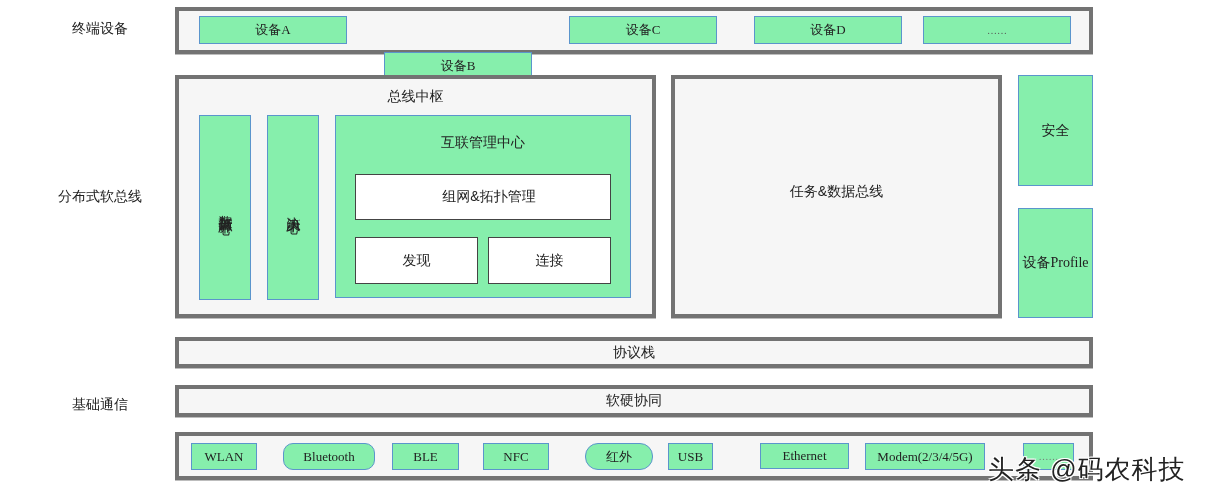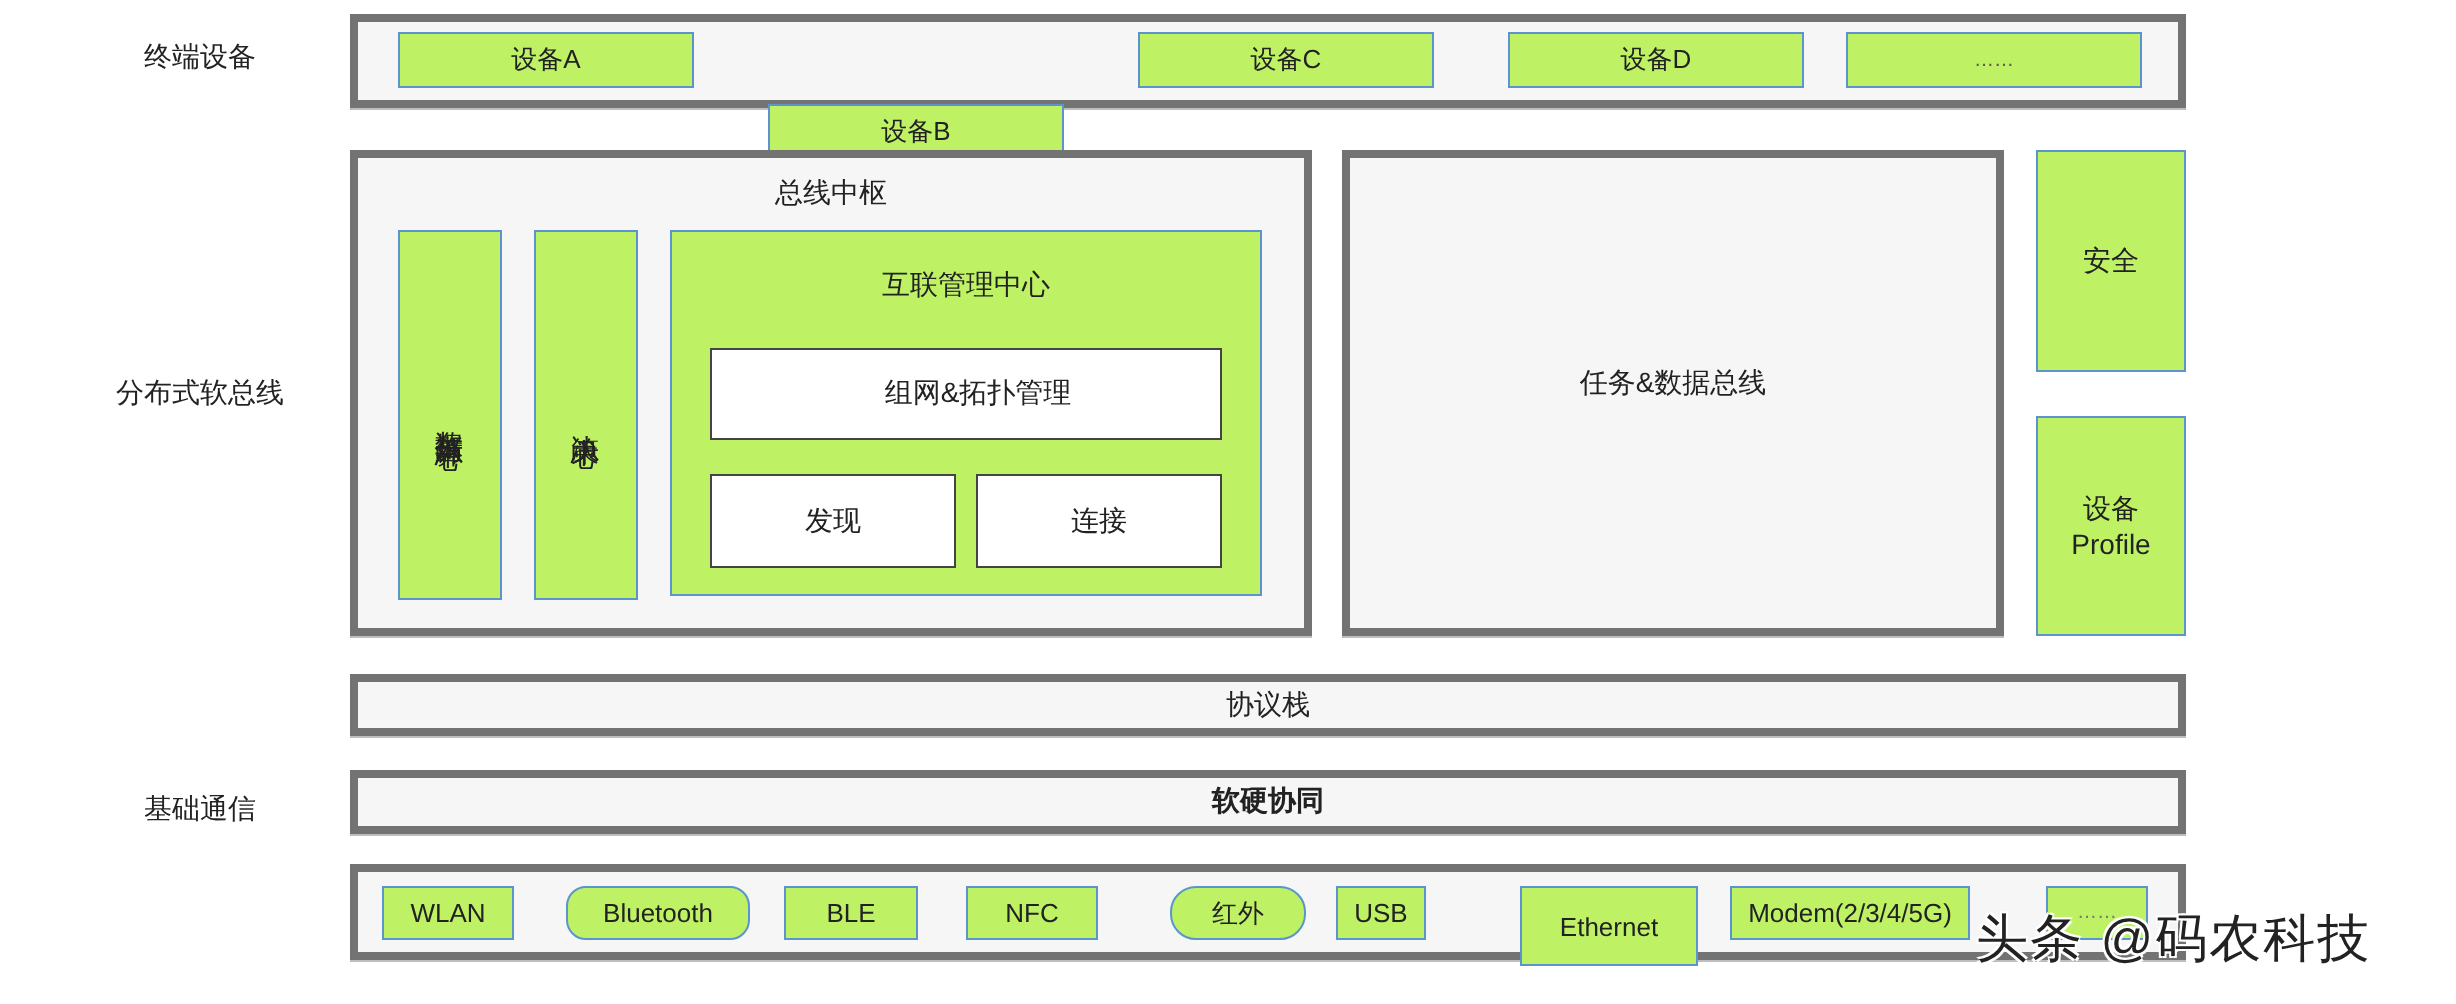--- a/index.html
+++ b/index.html
@@ -1,20 +1,20 @@
 <!DOCTYPE html>
 <html><head>
 <meta charset="utf-8">
 <style>
   * { box-sizing: border-box; margin: 0; padding: 0; }
   html, body { width: 1228px; height: 502px; background: #ffffff; overflow: hidden; }
   body { position: relative; font-family: "Liberation Sans", "DejaVu Sans", sans-serif; color: #222; font-size: 13px; }
   .label { position: absolute; font-size: 14px; color: #222; text-align: center; }
   .gray-box { position: absolute; background: #f6f6f6; border: 4px solid #737373; box-shadow: 0 1px 0 #bdbdbd; }
-  .blue-box { position: absolute; background: #bef264; border: 1px solid #5b95cc; display: flex; align-items: center; justify-content: center; text-align: center; font-size: 13px; color: #222; }
+  .blue-box { position: absolute; background: #86efac; border: 1px solid #5b95cc; display: flex; align-items: center; justify-content: center; text-align: center; font-size: 13px; color: #222; font-family: Liberation Serif, serif; }
   .white-box { position: absolute; background: #ffffff; border: 1px solid #444; display: flex; align-items: center; justify-content: center; font-size: 14px; color: #222; }
   .center-text { display: flex; align-items: center; justify-content: center; text-align: center; }
   .vertical { writing-mode: vertical-rl; text-orientation: upright; letter-spacing: 1px; font-size: 14px; line-height: 1; }
   .watermark { position: absolute; font-size: 26px; color: #222; letter-spacing: 1px; text-shadow: 1px 1px 0 #fff, -1px -1px 0 #fff, 1px -1px 0 #fff, -1px 1px 0 #fff; }
 </style>
 </head>
 <body>
 
 <div class="label" style="left:50px; top:20px; width:100px;">终端设备</div>
 <div class="gray-box" style="left:175px; top:7px; width:918px; height:47px;"></div>
@@ -40,39 +40,39 @@
 <div class="label" style="left:335px; top:134px; width:296px;">互联管理中心</div>
 <div class="white-box" style="left:355px; top:174px; width:256px; height:46px;padding-left:12px;">组网&amp;拓扑管理</div>
 <div class="white-box" style="left:355px; top:237px; width:123px; height:47px;">发现</div>
 <div class="white-box" style="left:488px; top:237px; width:123px; height:47px;">连接</div>
 
 <div class="gray-box center-text" style="left:671px; top:75px; width:331px; height:243px; flex-direction:column;">
   <div style="font-size:14px; margin-top:-10px;">任务&amp;数据总线</div>
 </div>
 
 <div class="blue-box" style="left:1018px; top:75px; width:75px; height:111px; align-items:flex-start; padding-top:46px; font-size:14px;">安全</div>
-<div class="blue-box" style="left:1018px; top:208px; width:75px; height:110px; flex-direction:column; font-size:14px;">
+<div class="blue-box" style="left:1018px; top:208px; width:75px; height:110px; flex-direction:row; font-size:14px;">
   <span>设备</span>
   <span>Profile</span>
 </div>
 
 <div class="gray-box center-text" style="left:175px; top:337px; width:918px; height:31px;">
   <span style="font-size:14px;">协议栈</span>
 </div>
 
 <div class="label" style="left:50px; top:396px; width:100px;">基础通信</div>
 
 <div class="gray-box center-text" style="left:175px; top:385px; width:918px; height:32px;">
-  <span style="font-size:14px;font-weight:bold;">软硬协同</span>
+  <span style="font-size:14px;">软硬协同</span>
 </div>
 
 <div class="gray-box" style="left:175px; top:432px; width:918px; height:48px;"></div>
 <div class="blue-box" style="left:191px; top:443px; width:66px; height:27px;">WLAN</div>
 <div class="blue-box" style="left:283px; top:443px; width:92px; height:27px;border-radius:10px;">Bluetooth</div>
 <div class="blue-box" style="left:392px; top:443px; width:67px; height:27px;">BLE</div>
 <div class="blue-box" style="left:483px; top:443px; width:66px; height:27px;">NFC</div>
 <div class="blue-box" style="left:585px; top:443px; width:68px; height:27px;border-radius:13px;">红外</div>
 <div class="blue-box" style="left:668px; top:443px; width:45px; height:27px;">USB</div>
-<div class="blue-box" style="left:760px; top:443px; width:89px; height:40px;">Ethernet</div>
+<div class="blue-box" style="left:760px; top:443px; width:89px; height:26px;">Ethernet</div>
 <div class="blue-box" style="left:865px; top:443px; width:120px; height:27px;">Modem(2/3/4/5G)</div>
 <div class="blue-box" style="left:1023px; top:443px; width:51px; height:27px; font-size:10px; color:#777;">……</div>
 
 <div class="watermark" style="left:988px; top:452px;">头条 @码农科技</div>
 
 </body></html>

